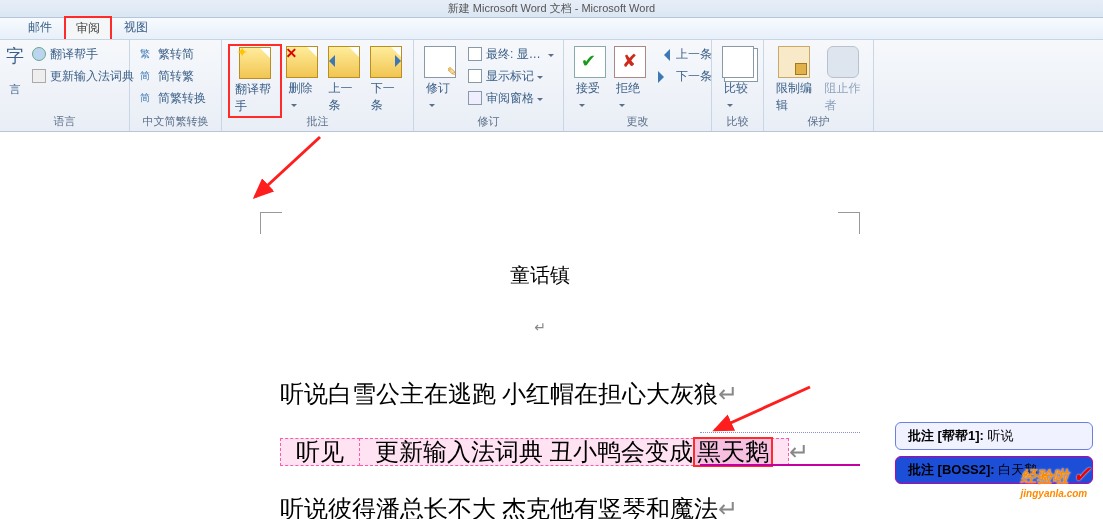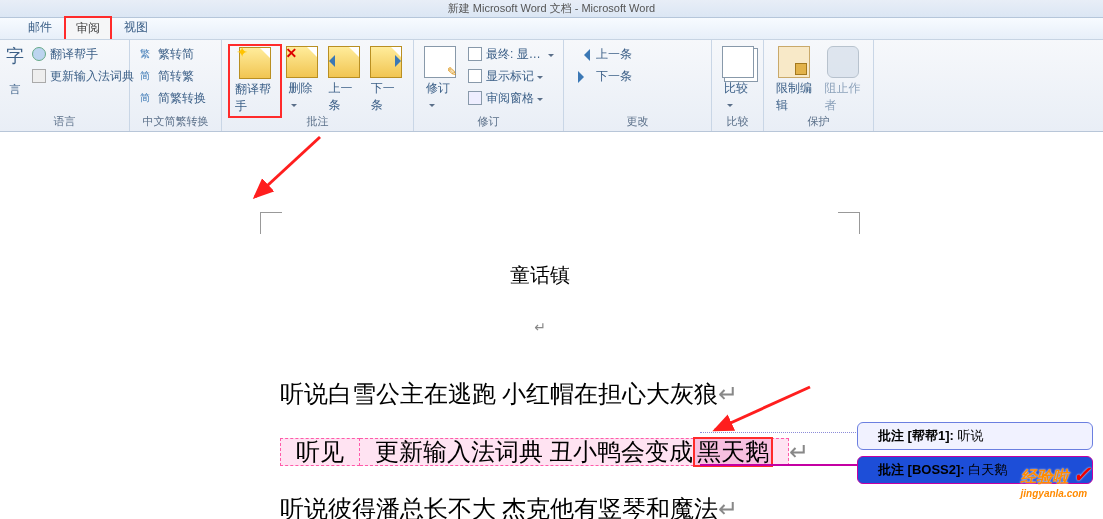--- a/index.html
+++ b/index.html
@@ -142,24 +142,24 @@
     }
     .sel-highlight{
       border:2px solid #ff2b2b;
       background:#f7bfe0;
       padding:0 2px;
     }
     
     .balloon {
       position:absolute;
       right:10px;
-      width:236px;
+      width:198px;
       border:1px solid;
       border-radius:6px;
-      padding:4px 20px;
+      padding:4px 12px;
       font-size:13px;
       background:#fefefe;
     }
     .balloon.b1{ top:290px; border-color:#6b7fe0; background:#f1f2ff;}
     .balloon.b2{ top:324px; border-color:#c400a3; background:#1d4ed8;}
     .balloon .lbl{font-weight:bold;}
     .connector{
       position:absolute;
       border-top:1px dashed #8c8cd8;
       height:0;
@@ -285,20 +285,28 @@
           <span class="ic" style="background:#eef;border:1px solid #89a;"></span>
           <span class="dropdown-caret">审阅窗格</span>
         </div>
       </div>
     </div>
     <div class="group-label">修订</div>
   </div>
 
   <div class="group" style="width:148px">
     <div class="group-body">
+      <div class="big-btn">
+        <span class="ic ic-accept"></span>
+        <span class="dropdown-caret">接受</span>
+      </div>
+      <div class="big-btn">
+        <span class="ic ic-reject"></span>
+        <span class="dropdown-caret">拒绝</span>
+      </div>
       <div class="col" style="margin-left:4px;">
         <div class="small-btn">
           <span class="ic"><span class="ic-arrow-l" style="margin-top:2px;"></span></span>
           <span>上一条</span>
         </div>
         <div class="small-btn">
           <span class="ic"><span class="ic-arrow-r" style="margin-top:2px;"></span></span>
           <span>下一条</span>
         </div>
       </div>

